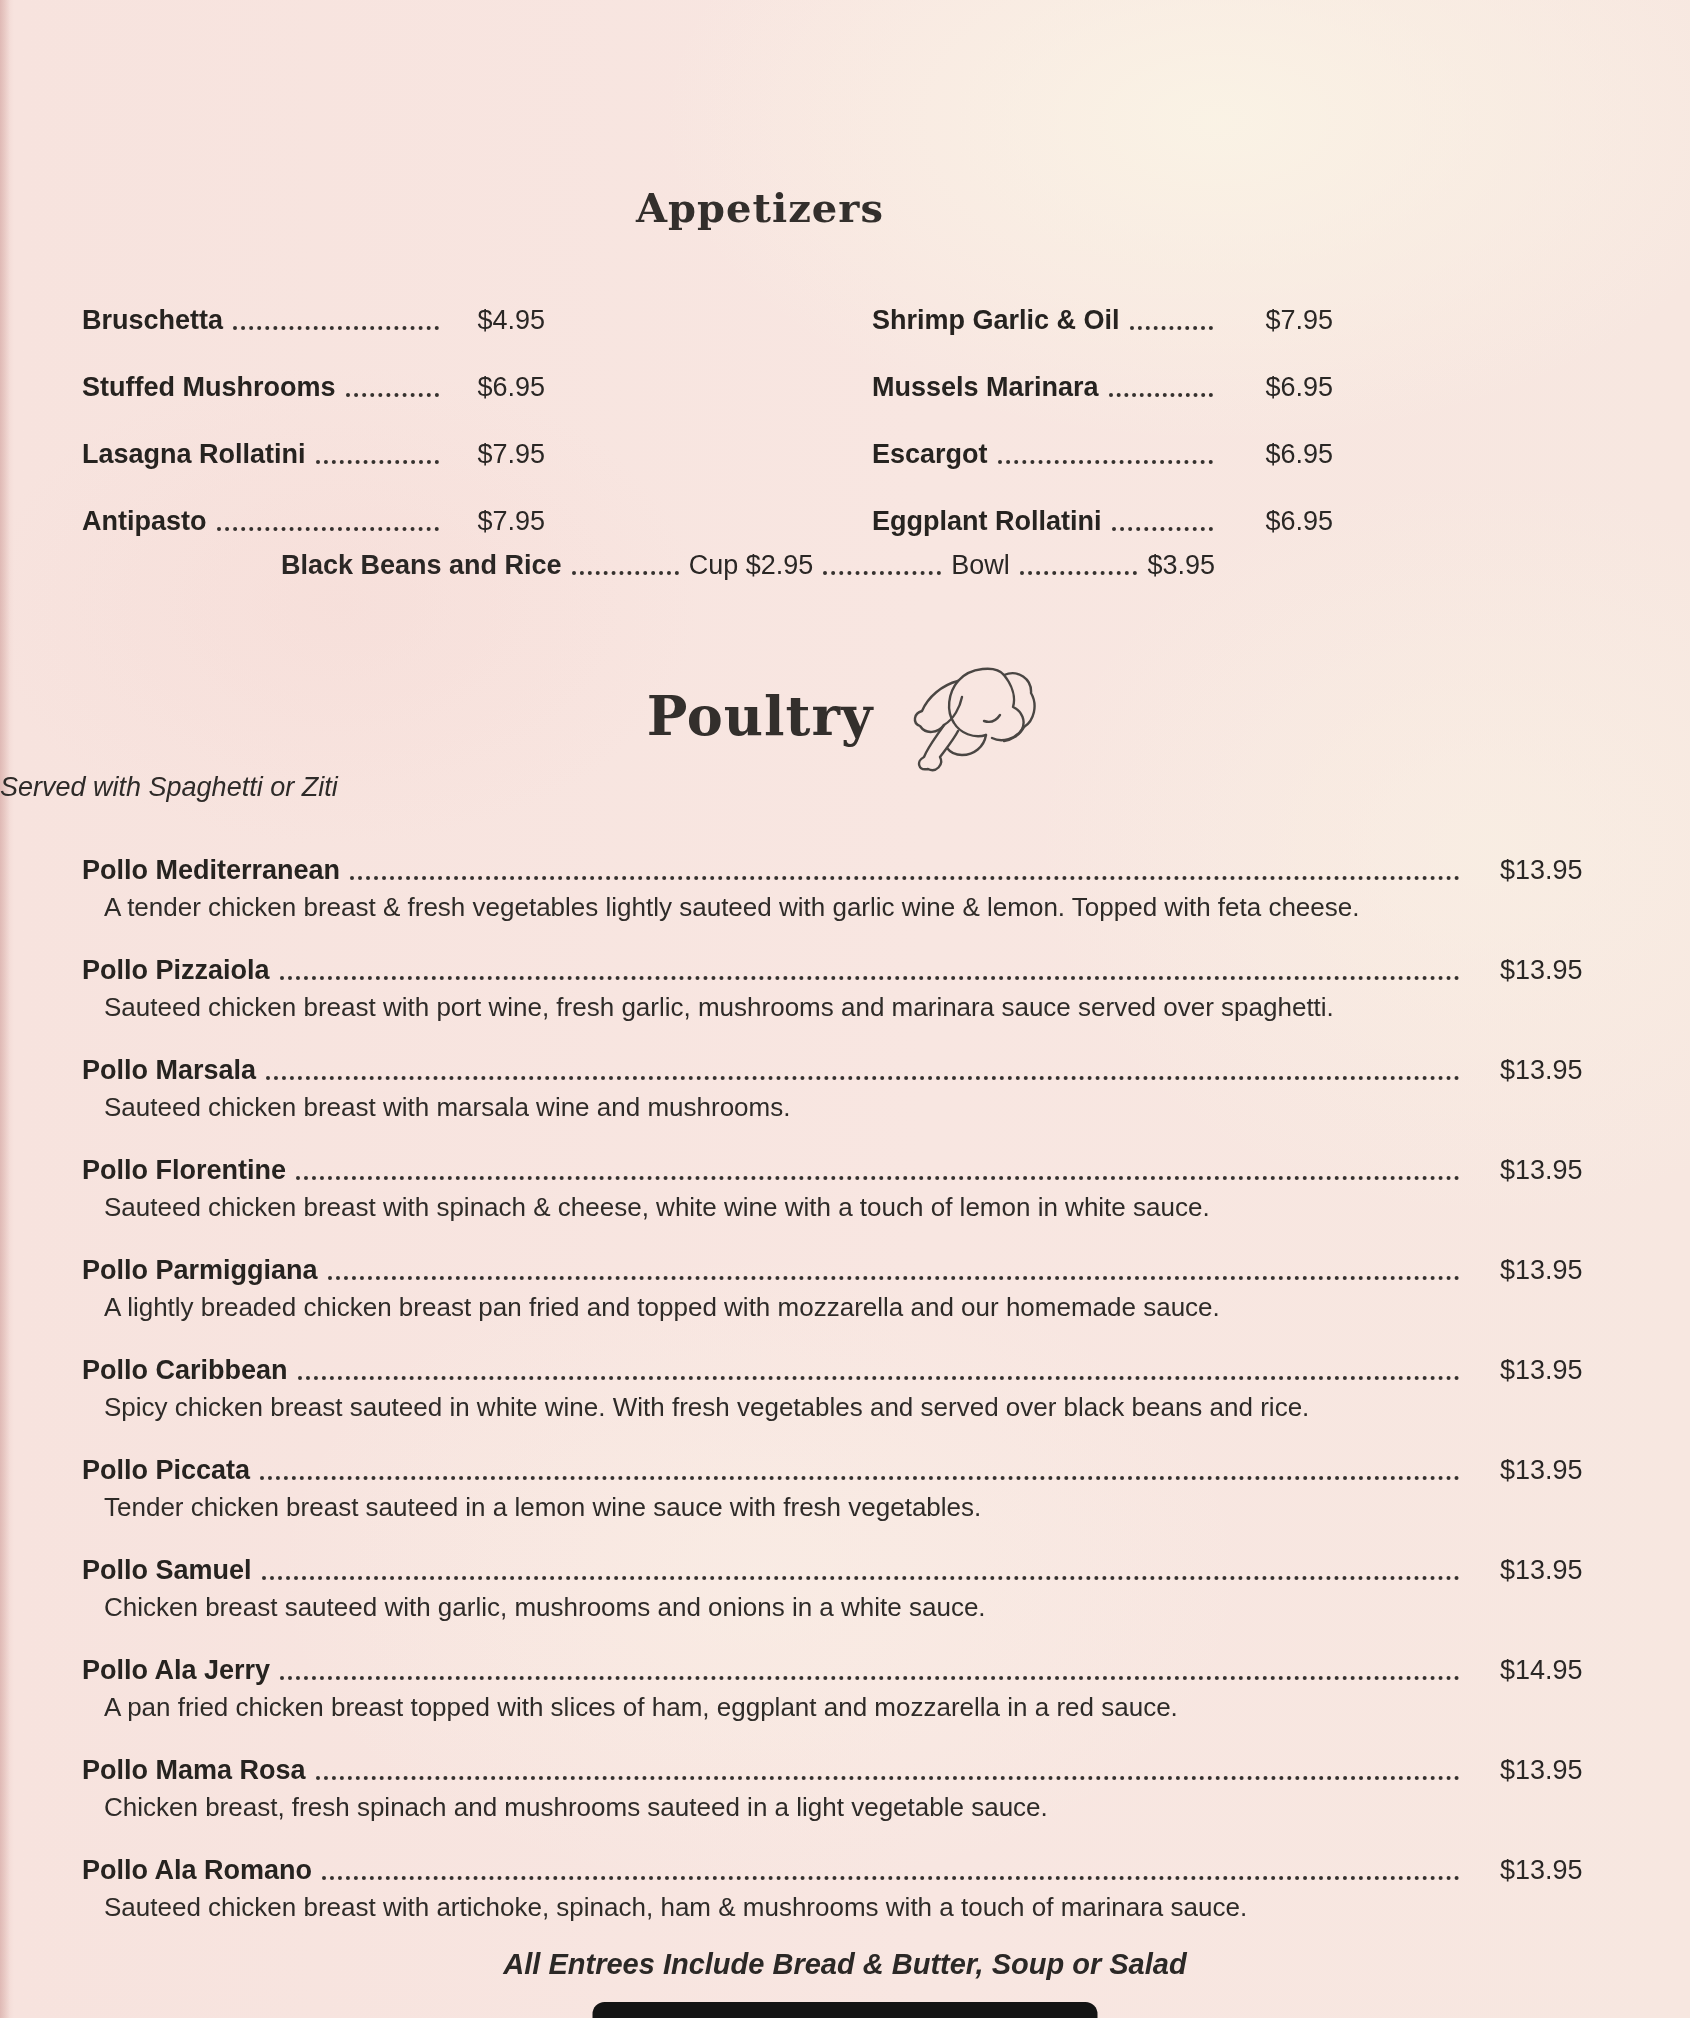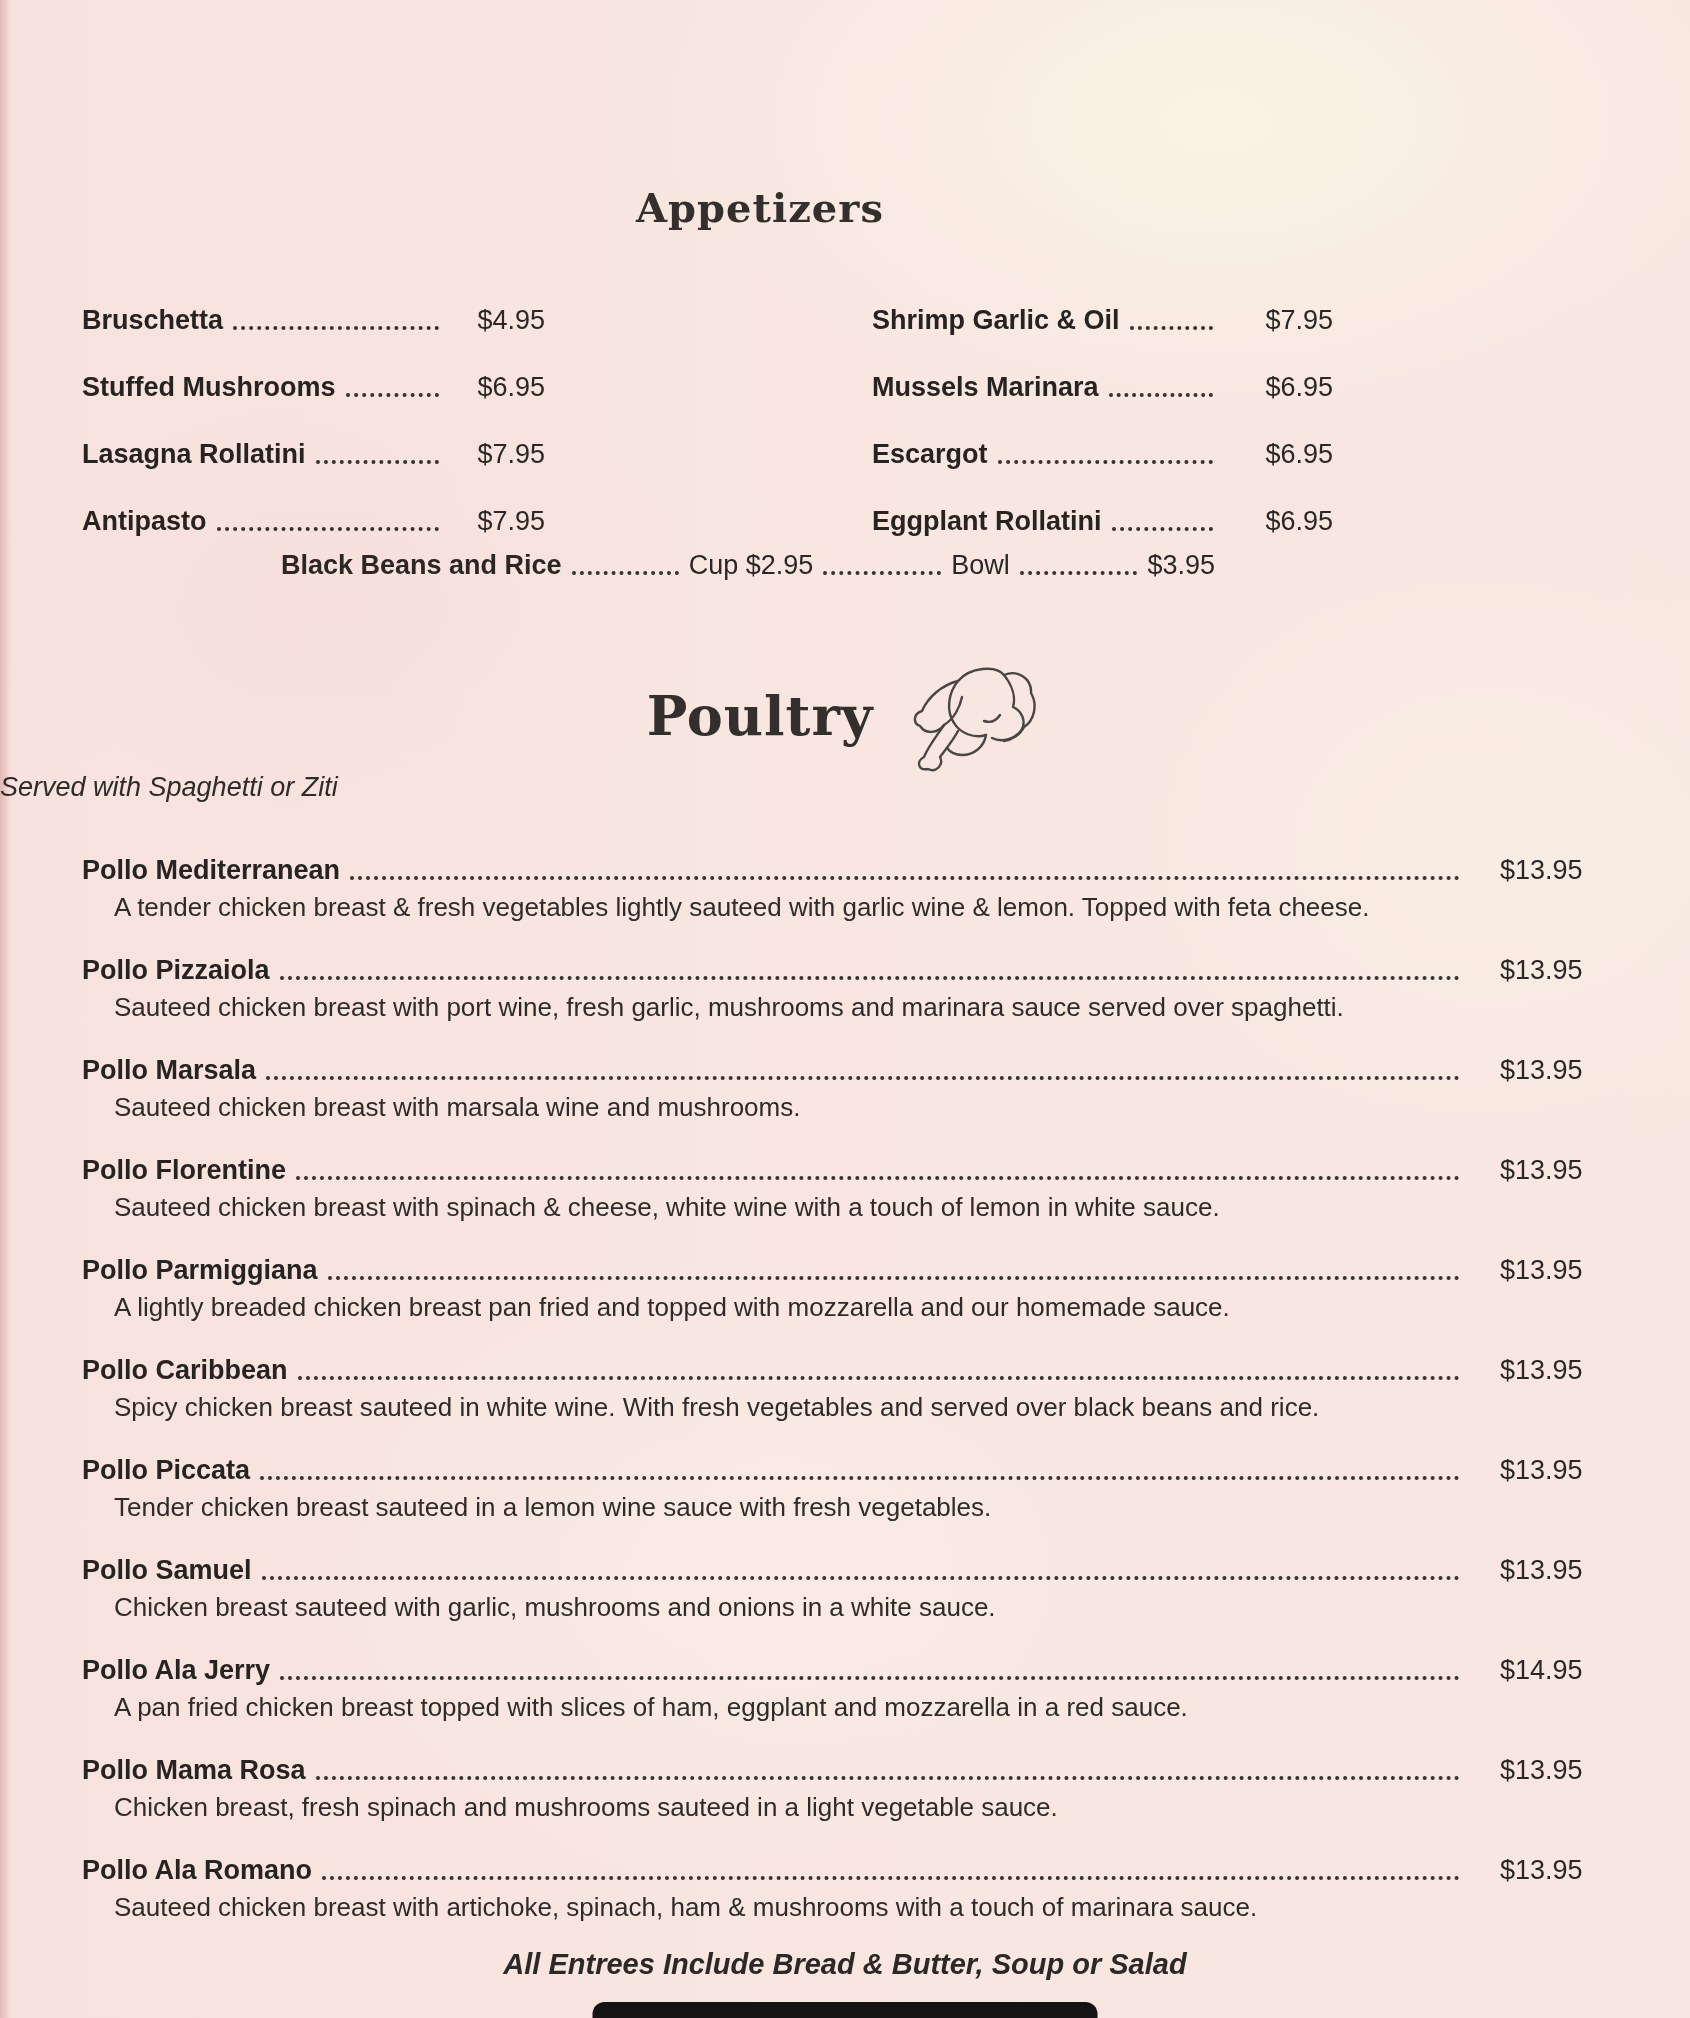--- a/index.html
+++ b/index.html
@@ -49,21 +49,21 @@
   .special .bold{font-weight:bold;}
   .special .lA{flex:1 1 0;}
   .special .lB{flex:1.1 1 0;}
   .special .lC{flex:1.1 1 0;}
   
   .chicken{position:absolute;left:900px;top:662px;width:140px;height:122px;}
   
   .plist{position:absolute;left:82px;top:853px;width:1508px;}
   .pitem{height:100px;}
   .p-price{flex:0 0 120px;padding-left:30px;box-sizing:border-box;}
-  .pdesc{margin:4px 0 0 32px;font-size:26px;line-height:32px;color:#2e2b28;}
+  .pdesc{margin:4px 0 0 22px;font-size:26px;line-height:32px;color:#2e2b28;}
   
   .footer{
     position:absolute;left:0;top:1948px;width:1690px;text-align:center;
     font-style:italic;font-size:29px;color:#2b2826;font-weight:bold;
   }
   .bottom-bar{
     position:absolute;bottom:0;left:50%;transform:translateX(-50%);
     width:505px;height:16px;background:#141414;border-radius:12px 12px 0 0;
   }
 </style>

